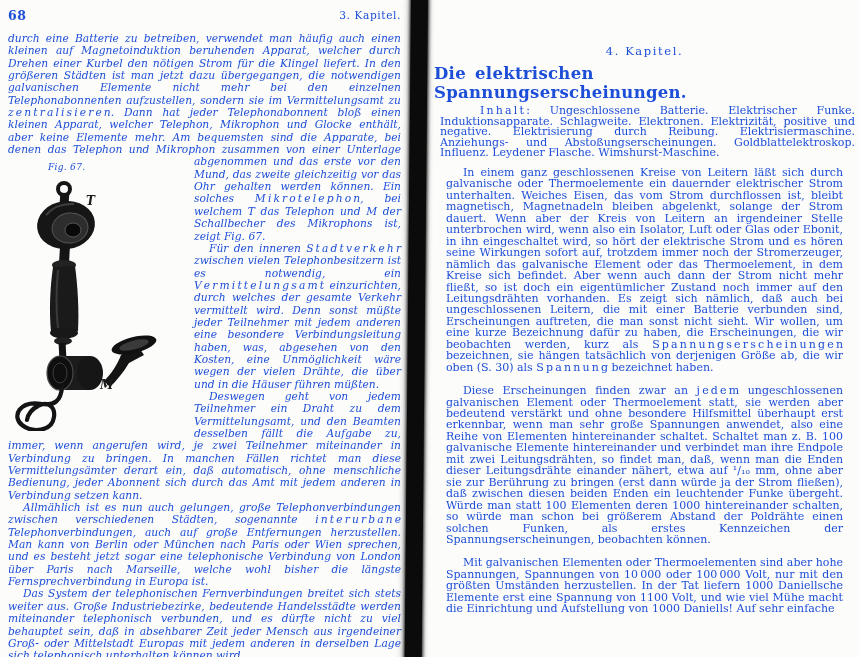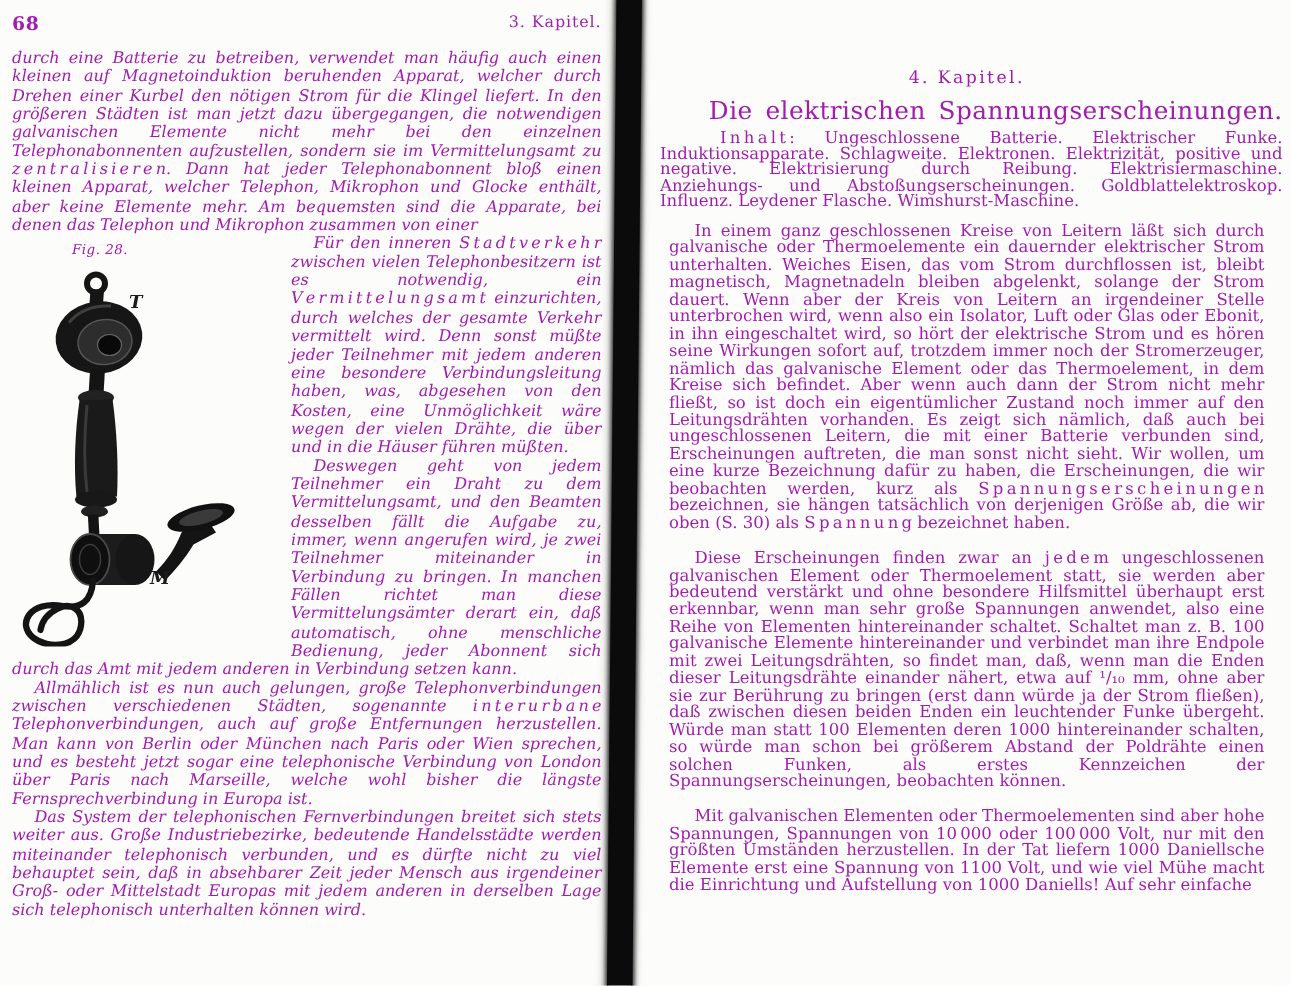--- a/index.html
+++ b/index.html
@@ -1,18 +1,18 @@
 <!DOCTYPE html>
 <html lang="de"><head>
 <meta charset="utf-8">
 <style>
   html,body{margin:0;padding:0;}
   .scan{
     position:relative; width:860px; height:657px; overflow:hidden;
-    background:#fcfcfb; color:#a21caf;
+    background:#fcfcfb; color:#1d4ed8;
     font-family:"DejaVu Serif","Liberation Serif",serif;
   }
   
   .page-left{position:absolute; left:8px; top:0; width:393px;}
   .pagenum{position:absolute; left:0; top:8px; font-size:12.5px; font-weight:700; letter-spacing:.5px;}
   .running{position:absolute; left:0; top:9px; width:100%; text-align:right; font-size:10.6px; letter-spacing:.6px;}
   .lp-body{margin-top:33px;}
   .lp-body p{margin:0; font-size:10.7px; line-height:12.35px; text-align:justify; text-indent:15px; hyphens:auto;font-style:italic;}
   .lp-body p.noindent{text-indent:0;}
   
@@ -21,38 +21,38 @@
   .figsvg{position:absolute; left:0; top:15px;}
   .figsvg text{font-family:"DejaVu Serif","Liberation Serif",serif; font-size:12px; font-weight:600; fill:#1b1b1b;}
   
   .gutter{position:absolute; left:411px; top:-4px; width:17px; height:666px;
     background:#0b0b0b; border-radius:2px;
     transform:rotate(0.55deg); transform-origin:50% 0;
     box-shadow:0 0 3px 1px rgba(10,10,10,.8), -2px 0 6px rgba(25,25,25,.35), 2px 0 5px rgba(25,25,25,.3);}
   
   .page-right{position:absolute; left:434px; top:0; width:421px;}
   .chap-num{margin-top:44px; text-align:center; font-size:11.5px; letter-spacing:1.6px;}
-  .chap-title{margin-top:6px; text-align:right; font-weight:400; font-size:16.5px; letter-spacing:.3px; word-spacing:3px;}
+  .chap-title{margin-top:6px; text-align:left; font-weight:700; font-size:16.5px; letter-spacing:.3px; word-spacing:3px;}
   .inhalt{margin:4px 0 0 6px; font-size:11px; line-height:10.6px; text-align:justify; text-indent:40px; hyphens:auto;}
   .rp{margin:12px; font-size:11px; line-height:11.45px; text-align:justify; text-indent:17px; hyphens:auto;}
   .rp.first{margin-top:8px;}
 </style>
 </head>
 <body>
 
 <div class="scan">
 
   <div class="page-left">
     <span class="pagenum">68</span>
     <span class="running">3. Kapitel.</span>
 
     <div class="lp-body">
       <p class="noindent">
         <span>durch eine Batterie zu betreiben, verwendet man häufig auch einen kleinen auf Magnetoinduktion beruhenden Apparat, welcher durch Drehen einer Kurbel den nötigen Strom für die Klingel liefert. In den größeren Städten ist man jetzt dazu übergegangen, die notwendigen galvanischen Elemente nicht mehr bei den einzelnen Telephonabonnenten aufzustellen, sondern sie im Vermittelungsamt zu z e n t r a l i s i e r e n.  Dann hat jeder Telephonabonnent bloß einen kleinen Apparat, welcher Telephon, Mikrophon und Glocke enthält, aber keine Elemente mehr.  Am bequemsten sind die Apparate, bei denen das Telephon und Mikrophon zusammen von einer </span><span class="figure">
-            <span class="figcap">Fig. 28.</span>
+            <span class="figcap">Fig. 67.</span>
             <svg class="figsvg" width="170" height="258" viewBox="0 0 170 258" xmlns="http://www.w3.org/2000/svg">
 
             <circle cx="56" cy="16" r="6" fill="none" stroke="#151515" stroke-width="4"></circle>
             <rect x="52" y="20" width="9" height="10" fill="#151515" transform="rotate(4 56 25)"></rect>
 
             <ellipse cx="58" cy="52" rx="29" ry="24" fill="#161616" transform="rotate(-7 58 52)"></ellipse>
             <ellipse cx="62" cy="55" rx="18" ry="15" fill="#2d2d2d" stroke="#555" stroke-width="1" transform="rotate(-7 62 55)"></ellipse>
             <ellipse cx="65" cy="57" rx="8" ry="7" fill="#090909" stroke="#666" stroke-width=".8"></ellipse>
             <path d="M38 42 Q48 30 66 31" fill="none" stroke="#4a4a4a" stroke-width="2" opacity=".8"></path>
 
@@ -72,21 +72,21 @@
 
             <path d="M96 208 C104 200 109 192 113 182 L128 170 L136 182 L121 190 C115 200 108 208 102 214 Z" fill="#141414"></path>
             <ellipse cx="126" cy="172" rx="23" ry="8" fill="#111" transform="rotate(-14 126 172)"></ellipse>
             <ellipse cx="126" cy="172" rx="15" ry="4.5" fill="#3a3a3a" transform="rotate(-14 126 172)"></ellipse>
 
             <path d="M54 214 C53 228 46 233 34 231 C12 227 3 243 14 252 C24 260 44 259 46 244 C47.5 233 39 228 30 233 C24 236 20 241 19 247" fill="none" stroke="#141414" stroke-width="4.2" stroke-linecap="round"></path>
 
             <text x="78" y="32">T</text>
             <text x="92" y="216">M</text>
           </svg>
-          </span>
+          </span><span>Unterlage abgenommen und das erste vor den Mund, das zweite gleichzeitig vor das Ohr gehalten werden können.  Ein solches M i k r o t e l e p h o n, bei welchem T das Telephon und M der Schallbecher des Mikrophons ist, zeigt Fig. 67.</span>
       </p>
       <p>Für den inneren S t a d t v e r k e h r zwischen vielen Telephonbesitzern ist es notwendig, ein V e r m i t t e l u n g s a m t einzurichten, durch welches der gesamte Verkehr vermittelt wird. Denn sonst müßte jeder Teilnehmer mit jedem anderen eine besondere Verbindungsleitung haben, was, abgesehen von den Kosten, eine Unmöglichkeit wäre wegen der vielen Drähte, die über und in die Häuser führen müßten.</p>
       <p>Deswegen geht von jedem Teilnehmer ein Draht zu dem Vermittelungsamt, und den Beamten desselben fällt die Aufgabe zu, immer, wenn angerufen wird, je zwei Teilnehmer miteinander in Verbindung zu bringen. In manchen Fällen richtet man diese Vermittelungsämter derart ein, daß automatisch, ohne menschliche Bedienung, jeder Abonnent sich durch das Amt mit jedem anderen in Verbindung setzen kann.</p>
       <p>Allmählich ist es nun auch gelungen, große Telephonverbindungen zwischen verschiedenen Städten, sogenannte i n t e r u r b a n e Telephonverbindungen, auch auf große Entfernungen herzustellen.  Man kann von Berlin oder München nach Paris oder Wien sprechen, und es besteht jetzt sogar eine telephonische Verbindung von London über Paris nach Marseille, welche wohl bisher die längste Fernsprechverbindung in Europa ist.</p>
       <p>Das System der telephonischen Fernverbindungen breitet sich stets weiter aus.  Große Industriebezirke, bedeutende Handelsstädte werden miteinander telephonisch verbunden, und es dürfte nicht zu viel behauptet sein, daß in absehbarer Zeit jeder Mensch aus irgendeiner Groß- oder Mittelstadt Europas mit jedem anderen in derselben Lage sich telephonisch unterhalten können wird.</p>
 
     </div>
   </div>
 
   <div class="gutter"></div>

